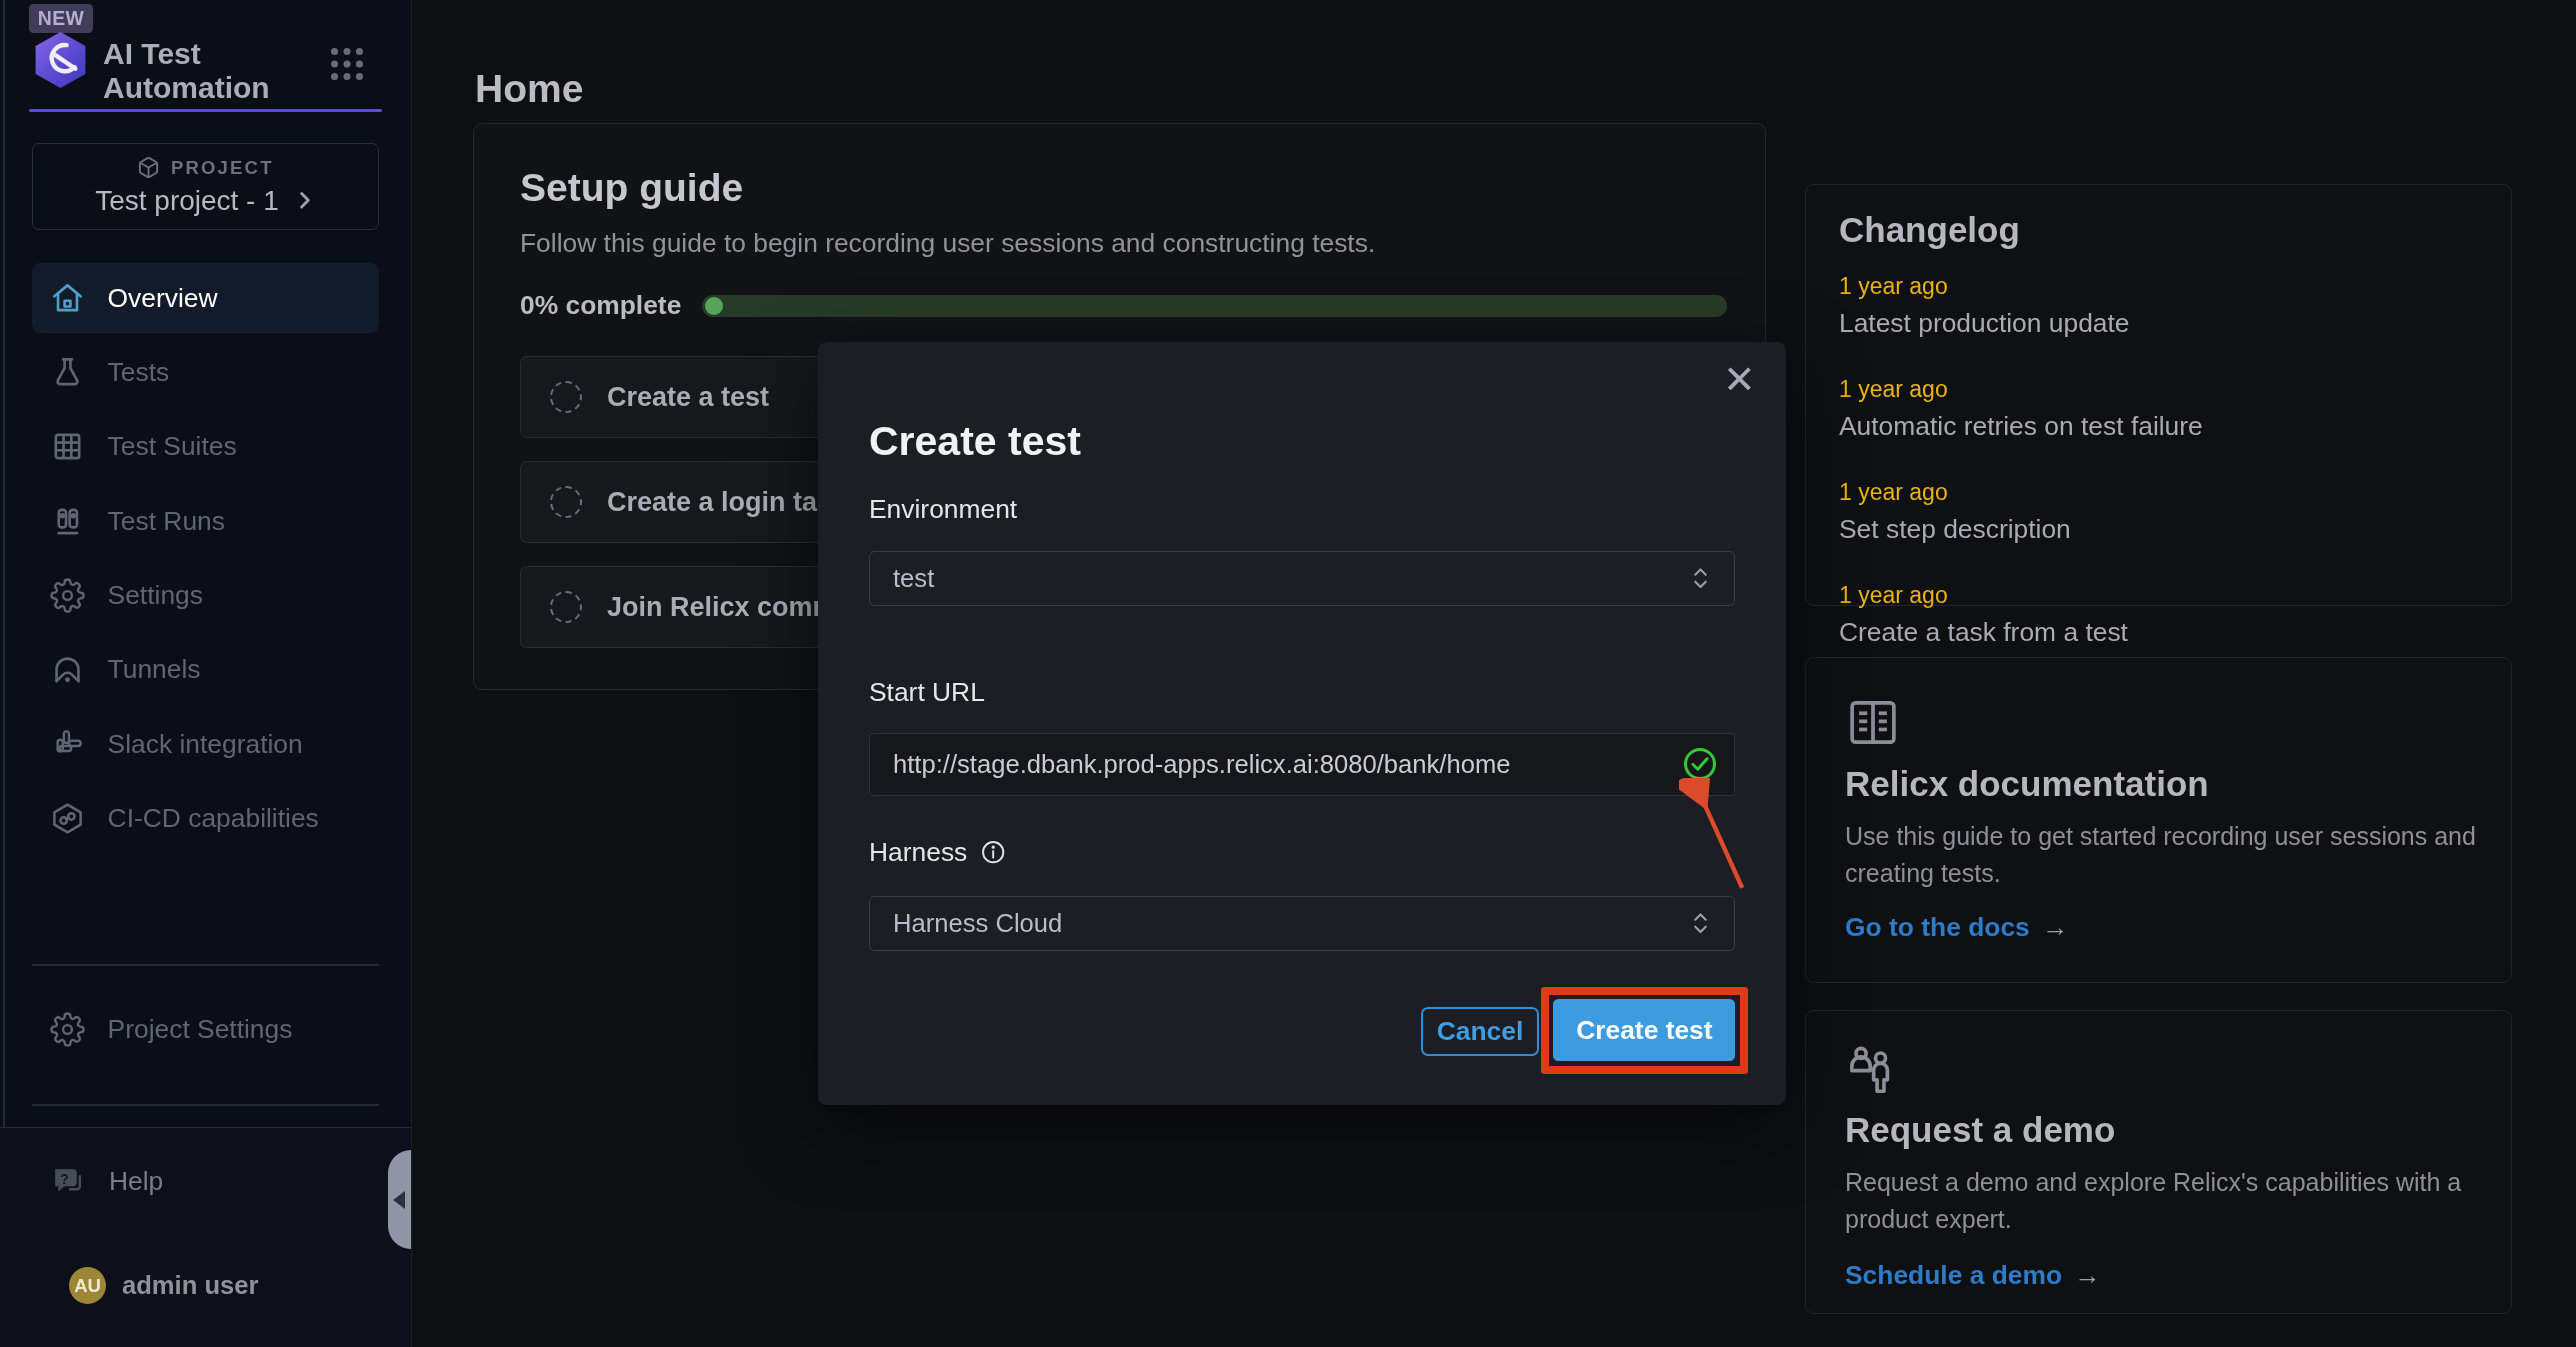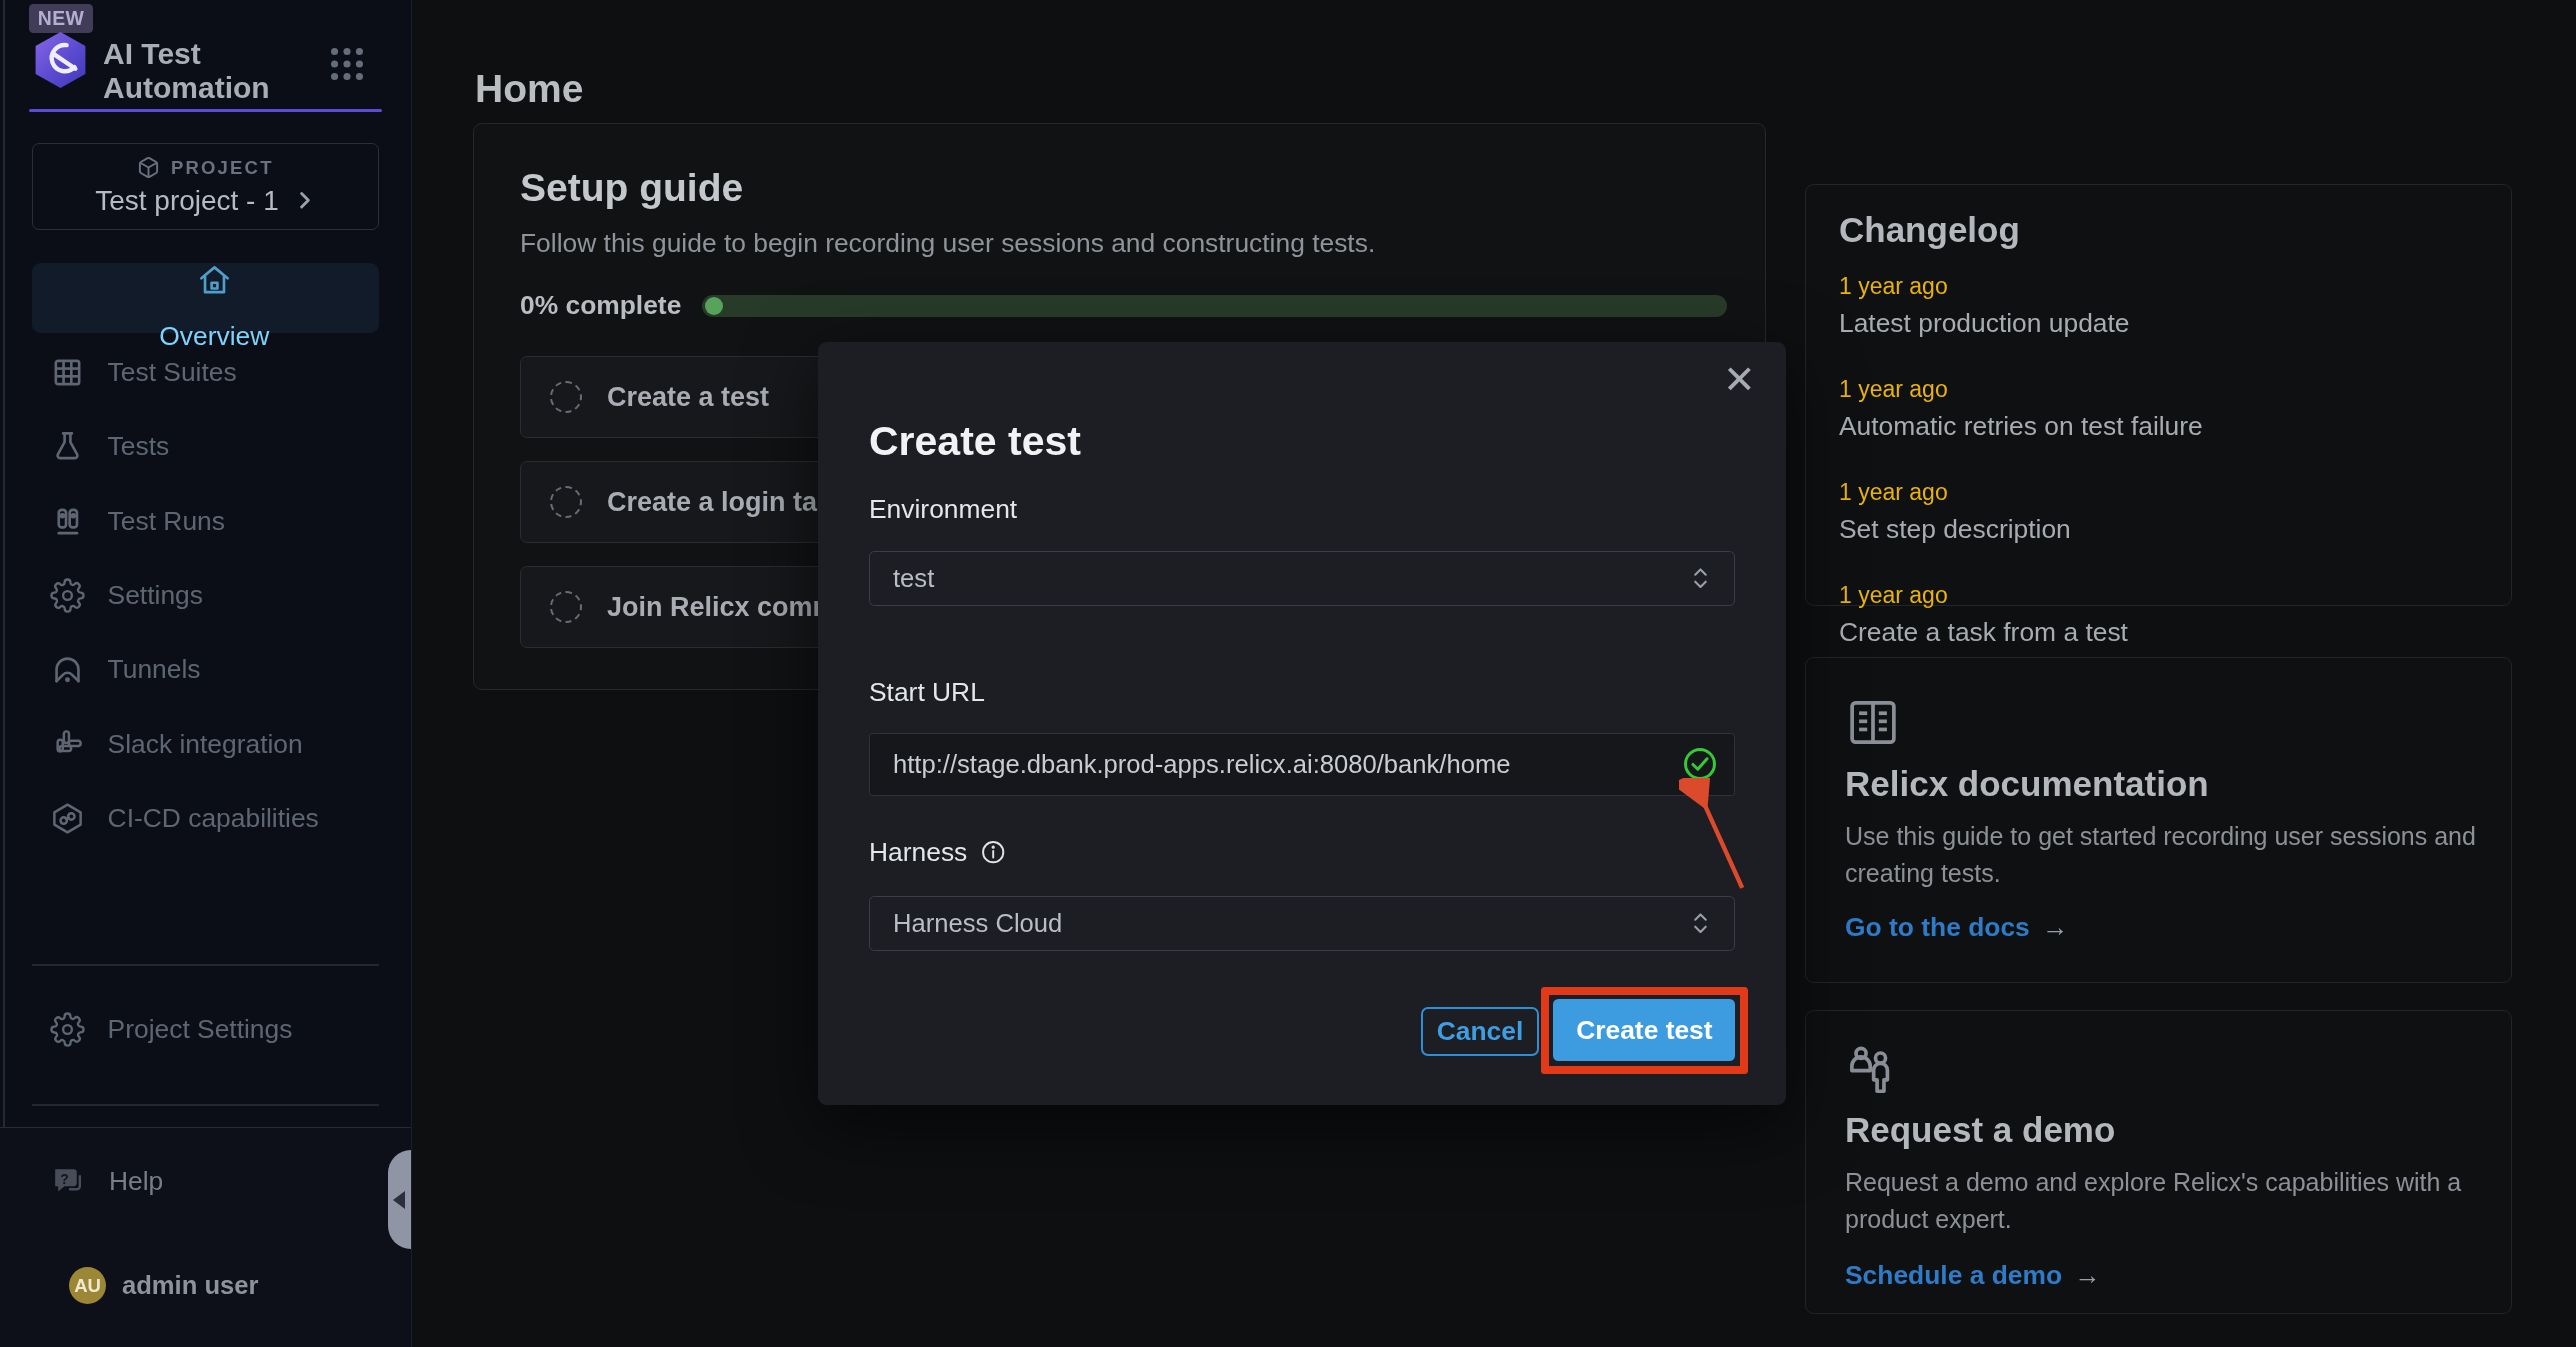--- a/index.html
+++ b/index.html
@@ -24,21 +24,21 @@
                border-radius:7px;background:#0b0e17;display:flex;flex-direction:column;align-items:center;
                justify-content:center;gap:5.3px;cursor:pointer;box-sizing:border-box;}
   .project-top{display:flex;align-items:center;gap:10.6px;color:#6b7181;}
   .project-label{font-size:18.5px;font-weight:700;letter-spacing:2.2px;color:#6b7181;}
   .project-row{display:flex;align-items:center;gap:14px;}
   .project-name{font-size:28px;color:#b6bac4;}
   .nav{position:absolute;left:32px;top:263px;width:347px;}
   .nav-item{display:flex;align-items:center;gap:23px;height:70px;margin-bottom:4.4px;padding-left:17.6px;
             border-radius:8.8px;color:#5f6673;font-size:26.4px;cursor:pointer;}
   .nav-item .nicon{width:35px;height:35px;flex:0 0 35px;color:#5f6673;}
-  .nav-item.active{background:#121b2a;color:#7dd3fc;flex-direction:column;}
+  .nav-item.active{background:#121b2a;color:#ffffff;}
   .nav-item.active .nicon{color:#4f9fc9;}
   .side-divider{position:absolute;left:32px;width:347px;height:1.8px;background:#222733;}
   .nav-single{position:absolute;left:32px;width:347px;}
   .side-bottom{position:absolute;left:0;bottom:0;width:411px;height:219px;background:#0d1019;border-top:1.8px solid #262b37;}
   .help-item{position:absolute;left:49px;top:35px;display:flex;align-items:center;gap:23px;color:#787e89;
              font-size:26.4px;cursor:pointer;}
   .user-item{position:absolute;left:49px;top:139px;display:flex;align-items:center;gap:16px;cursor:pointer;margin-left:20px;}
   .avatar{width:37px;height:37px;border-radius:50%;background:#9c8736;color:#efe9d2;font-size:18.5px;
           font-weight:700;display:flex;align-items:center;justify-content:center;}
   .user-name{font-size:25.6px;font-weight:700;color:#8d929c;}
@@ -154,38 +154,38 @@
           <svg width="35" height="35" viewBox="0 0 24 24" fill="none" stroke="currentColor" stroke-width="1.8" stroke-linecap="round" stroke-linejoin="round">
             <path d="M3 10.5 12 3l9 7.5"></path>
               <path d="M5.5 9v11h13V9"></path>
               <rect x="10" y="13.5" width="4" height="4"></rect>
           </svg>
         </span>
         <span>Overview</span>
       </div>
       <div class="nav-item">
         <span class="nicon">
+          <svg width="35" height="35" viewBox="0 0 24 24" fill="none" stroke="currentColor" stroke-width="1.8" stroke-linecap="round" stroke-linejoin="round">
+            <path d="M9 3h6"></path>
+              <path d="M10 3v6l-4.7 8.6A1.8 1.8 0 0 0 6.9 20h10.2a1.8 1.8 0 0 0 1.6-2.4L14 9V3"></path>
+          </svg>
+        </span>
+        <span>Tests</span>
+      </div>
+      <div class="nav-item">
+        <span class="nicon">
           <svg width="35" height="35" viewBox="0 0 24 24" fill="none" stroke="currentColor" stroke-width="1.8">
             <rect x="4" y="4" width="16" height="16" rx="1.5"></rect>
             <line x1="4" y1="9.3" x2="20" y2="9.3"></line>
               <line x1="4" y1="14.6" x2="20" y2="14.6"></line>
             <line x1="9.3" y1="4" x2="9.3" y2="20"></line>
               <line x1="14.6" y1="4" x2="14.6" y2="20"></line>
           </svg>
         </span>
         <span>Test Suites</span>
-      </div>
-      <div class="nav-item">
-        <span class="nicon">
-          <svg width="35" height="35" viewBox="0 0 24 24" fill="none" stroke="currentColor" stroke-width="1.8" stroke-linecap="round" stroke-linejoin="round">
-            <path d="M9 3h6"></path>
-              <path d="M10 3v6l-4.7 8.6A1.8 1.8 0 0 0 6.9 20h10.2a1.8 1.8 0 0 0 1.6-2.4L14 9V3"></path>
-          </svg>
-        </span>
-        <span>Tests</span>
       </div>
       <div class="nav-item">
         <span class="nicon">
           <svg width="35" height="35" viewBox="0 0 24 24" fill="none" stroke="currentColor" stroke-width="1.8" stroke-linecap="round">
             <rect x="6" y="4" width="5" height="12" rx="2"></rect>
               <rect x="13.5" y="4" width="5" height="12" rx="2"></rect>
             <circle cx="8.5" cy="8" r="1"></circle>
               <circle cx="16" cy="8" r="1"></circle>
             <line x1="6" y1="20" x2="18.5" y2="20"></line>
           </svg>

